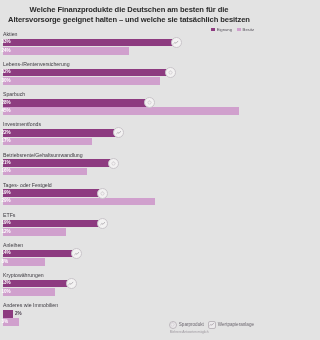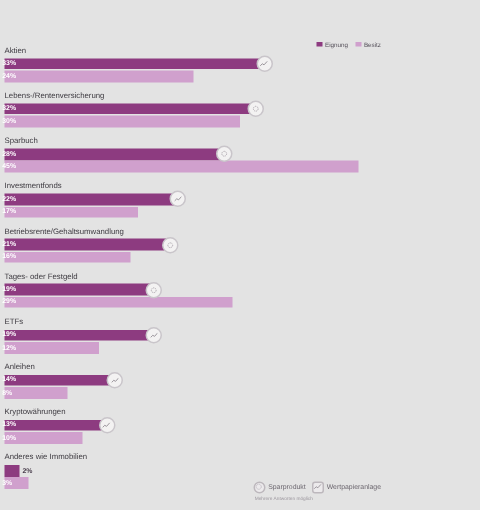--- a/index.html
+++ b/index.html
@@ -73,20 +73,24 @@
     display:flex;align-items:center;justify-content:center;box-sizing:border-box;
   }
   .fl-ic.square{border-radius:2px;}
   .footer-note{font-size:3.2px;color:#9b969d;margin-top:1.5px;padding-left:1px;}
 </style>
 </head>
 <body>
 
 <div class="chart-root">
 
+  <div class="title">
+    <div>Welche Finanzprodukte die Deutschen am besten für die</div>
+    <div>Altersvorsorge geeignet halten – und welche sie tatsächlich besitzen</div>
+  </div>
 
   <div class="legend-top">
     <div class="legend-item">
       <span class="swatch" style="background:#8d3b80"></span>
       <span>Eignung</span>
     </div>
     <div class="legend-item">
       <span class="swatch" style="background:#d0a0cd"></span>
       <span>Besitz</span>
     </div>

